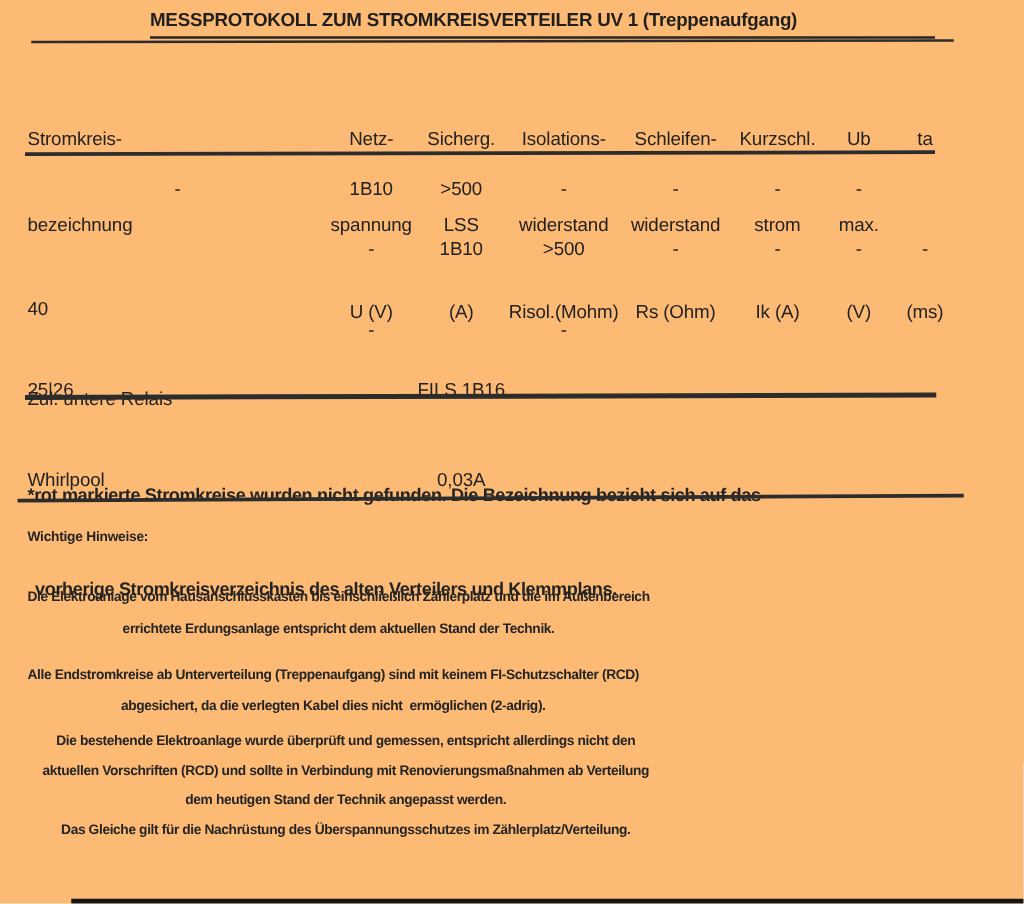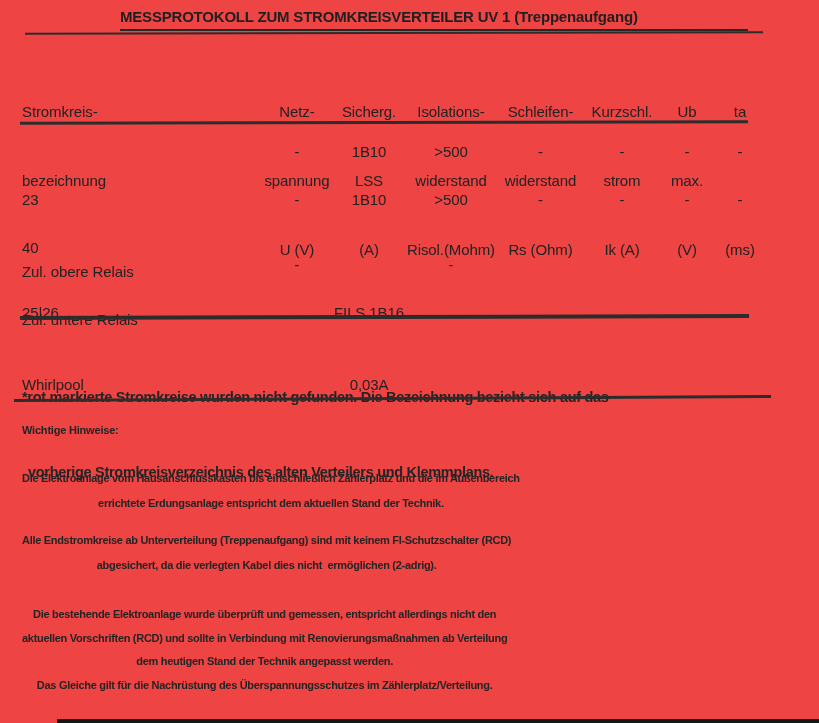--- a/index.html
+++ b/index.html
@@ -1,19 +1,19 @@
 <!DOCTYPE html>
 <html><head>
 <meta charset="utf-8">
 <style>
   html,body{margin:0;padding:0;background:#ffffff;}
   .page{
     position:relative;
     width:819px;height:723px;
-    background:#ef4444;
+    background:#fdba74;
     font-family:"Liberation Sans",sans-serif;
     color:#222;
     overflow:hidden;
   }
   .rule{position:absolute;background:#2c2c2c;}
   
   .title-wrap{
     position:absolute;top:8px;left:120px;width:628px;
     border-bottom:2px solid #272727;
     padding-bottom:3px;
@@ -57,21 +57,21 @@
     font-size:11px;font-weight:bold;letter-spacing:-0.2px;color:#242424;white-space:pre;
   }
   .para{
     position:absolute;left:22px;
     font-size:11px;font-weight:bold;letter-spacing:-0.3px;
     line-height:25px;color:#242424;text-align:center;
   }
   .para .pline{white-space:pre;}
   .p1{top:466px;}
   .p2{top:528px;}
-  .p3{top:603px;line-height:23.5px;}
+  .p3{top:582px;line-height:23.5px;margin-left:12px;}
   
   .scan-edge{position:absolute;bottom:0;left:57px;right:0;height:4px;background:#161616;}
 </style>
 </head>
 <body>
 
 <div class="page">
 
   <div class="title-wrap">
     <span class="title">MESSPROTOKOLL ZUM STROMKREISVERTEILER UV 1 (Treppenaufgang)</span>
@@ -116,24 +116,20 @@
     </div>
     <div class="hcell">
       <div class="hline">ta</div>
       <div class="hline"></div>
       <div class="hline">(ms)</div>
     </div>
   </div>
   <div class="rule header-rule"></div>
 
   <div class="tgrid trow row1">
-    <div class="tcell first">
-      <div class="cell-line">23</div>
-      <div class="cell-line">Zul. obere Relais</div>
-    </div>
     <div class="tcell">-</div>
     <div class="tcell">1B10</div>
     <div class="tcell">&gt;500</div>
     <div class="tcell">-</div>
     <div class="tcell">-</div>
     <div class="tcell">-</div>
     <div class="tcell">-</div>
   </div>
 
   <div class="tgrid trow row2">

